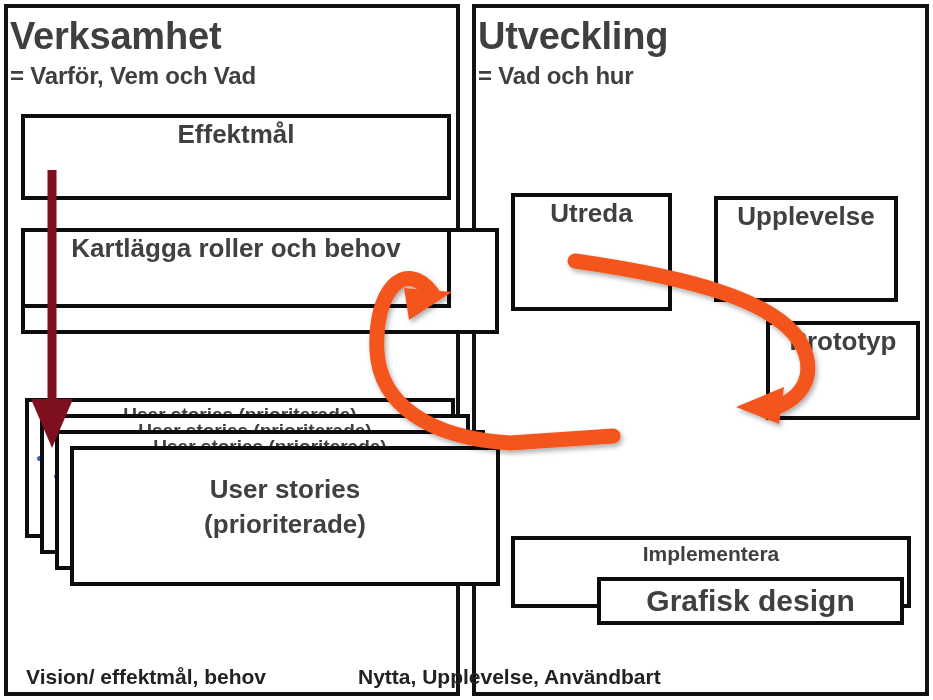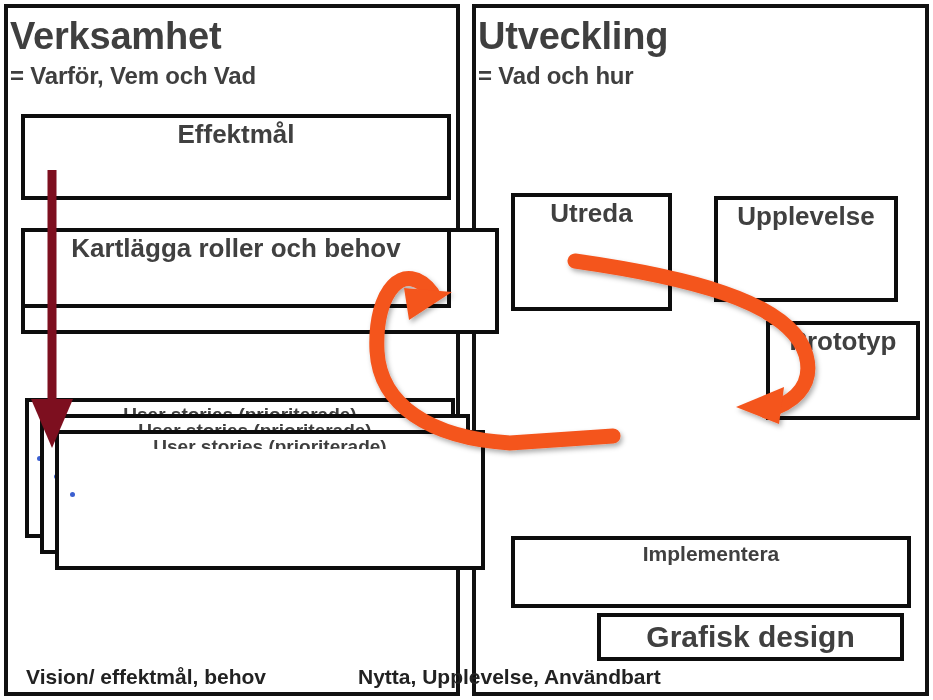--- a/index.html
+++ b/index.html
@@ -157,39 +157,45 @@
   <div class="card" style="left:40px; top:414px; width:430px; height:140px;">
     <span class="ghost">User stories (prioriterade)</span>
   </div>
   <div class="bullet" style="left:54px; top:474px;"></div>
 
   <div class="card" style="left:55px; top:430px; width:430px; height:140px;">
     <span class="ghost">User stories (prioriterade)</span>
   </div>
   <div class="bullet" style="left:70px; top:492px;"></div>
 
+  <div class="card card-front" style="left:70px; top:446px; width:430px; height:140px;">
+    <span class="lbl">
+      <span>User stories</span><br>
+      <span>(prioriterade)</span>
+    </span>
+  </div>
 
   <div class="box" style="left:511px; top:193px; width:161px; height:118px; font-size:26px;">
     <span class="lbl">Utreda</span>
   </div>
 
   <div class="box" style="left:714px; top:196px; width:184px; height:106px; font-size:26px;">
     <span class="lbl">Upplevelse</span>
   </div>
 
   <div class="box" style="left:766px; top:321px; width:154px; height:99px; font-size:26px;">
     <span class="lbl">Prototyp</span>
   </div>
 
 
   <div class="box" style="left:511px; top:536px; width:400px; height:72px; font-size:21px;">
     <span class="lbl">Implementera</span>
   </div>
 
-  <div class="box" style="left:597px; top:577px; width:307px; height:48px; font-size:30px;margin-top:36px;">
+  <div class="box" style="left:597px; top:577px; width:307px; height:48px; font-size:30px;">
     <span class="lbl" style="padding-top:3px;">Grafisk design</span>
   </div>
 
   <svg class="overlay" viewBox="0 0 933 700" xmlns="http://www.w3.org/2000/svg">
     <defs>
       <filter id="softshadow" x="-30%" y="-30%" width="180%" height="180%">
         <feDropShadow dx="2" dy="3" stdDeviation="2.5" flood-color="#000000" flood-opacity="0.32"></feDropShadow>
       </filter>
     </defs>
 

